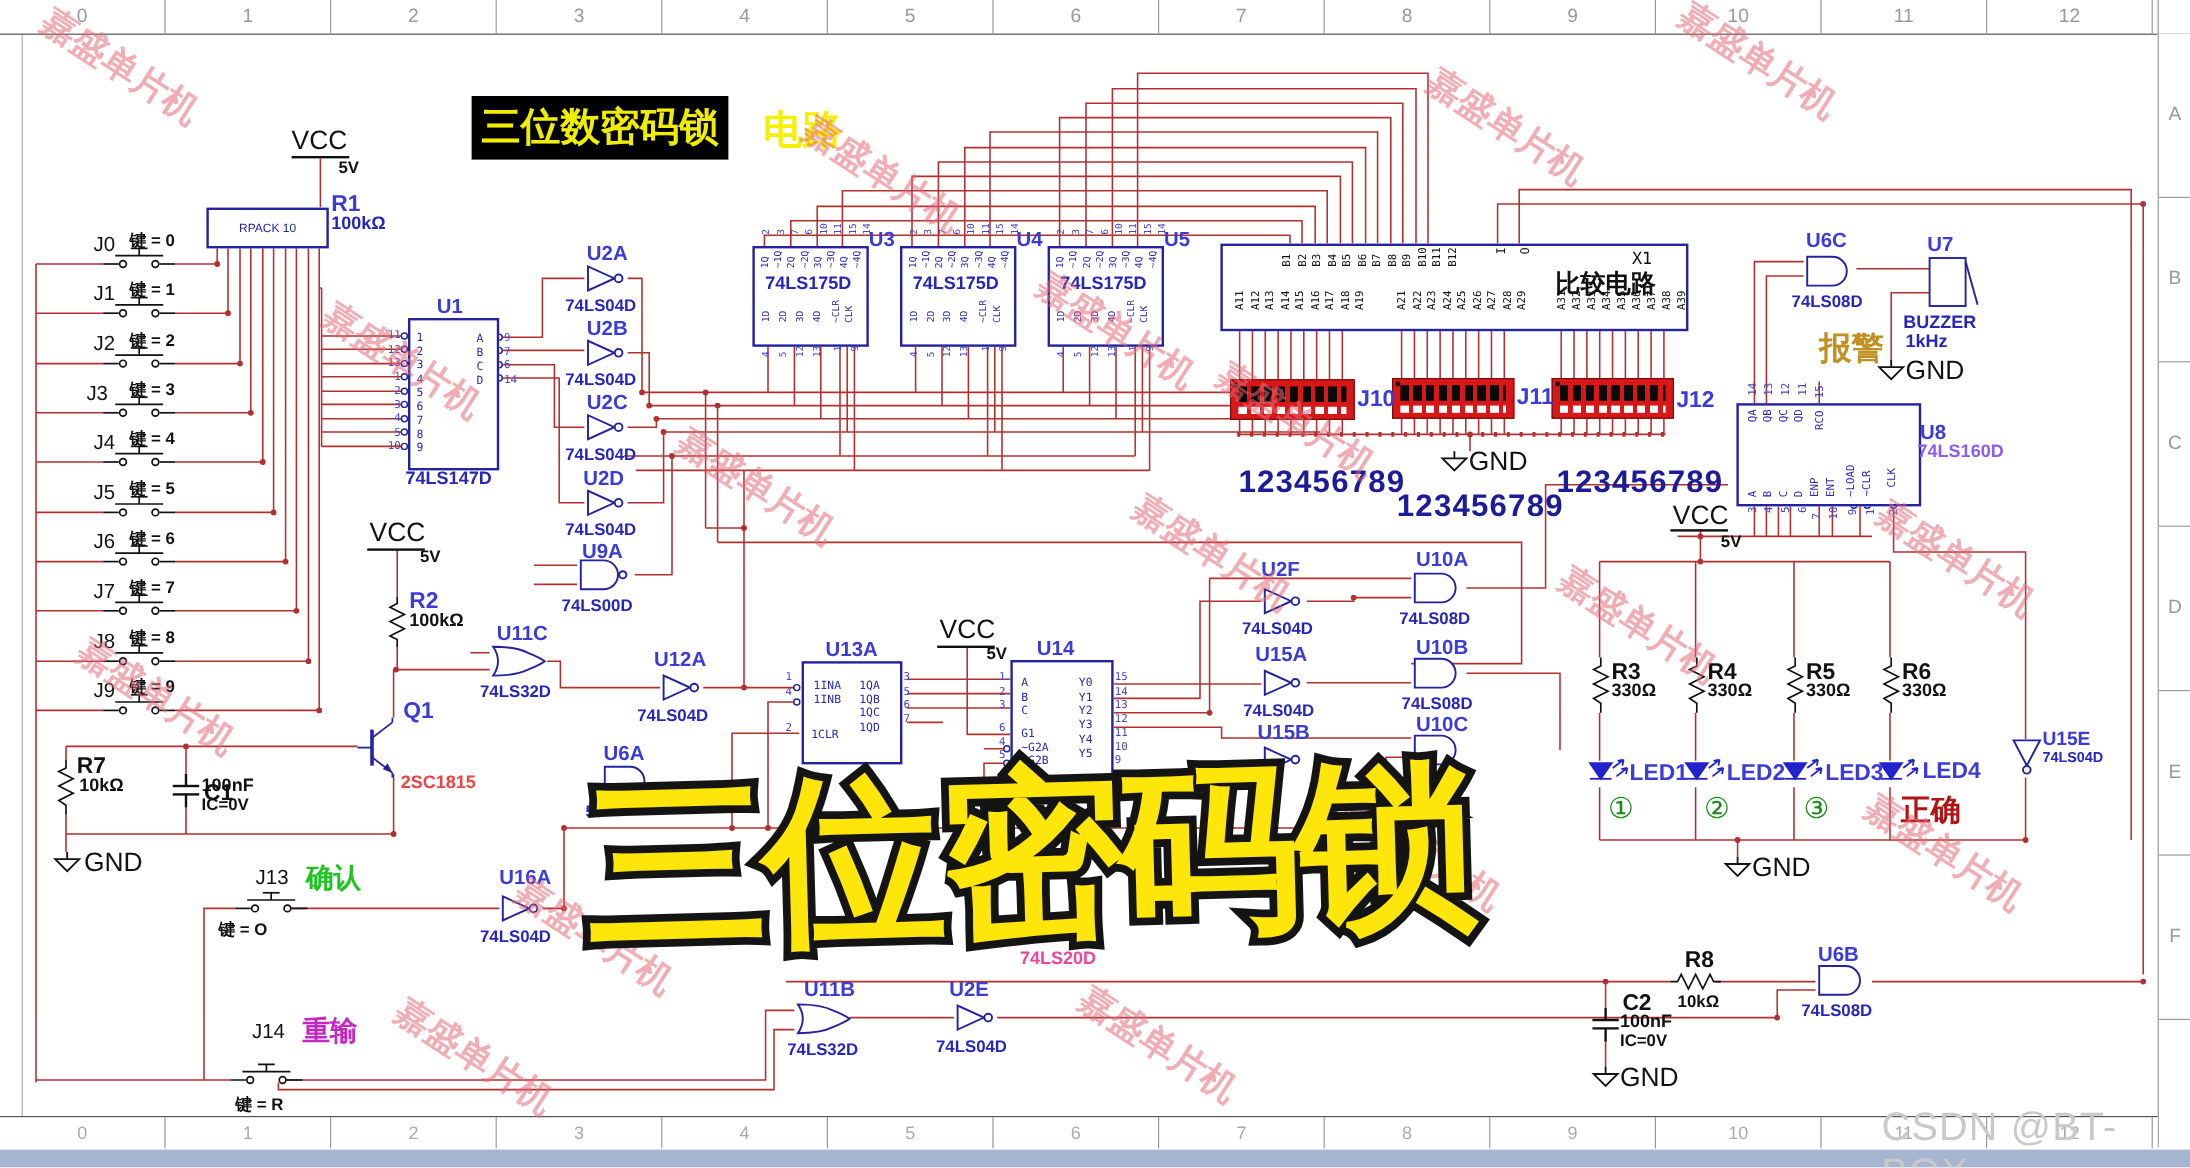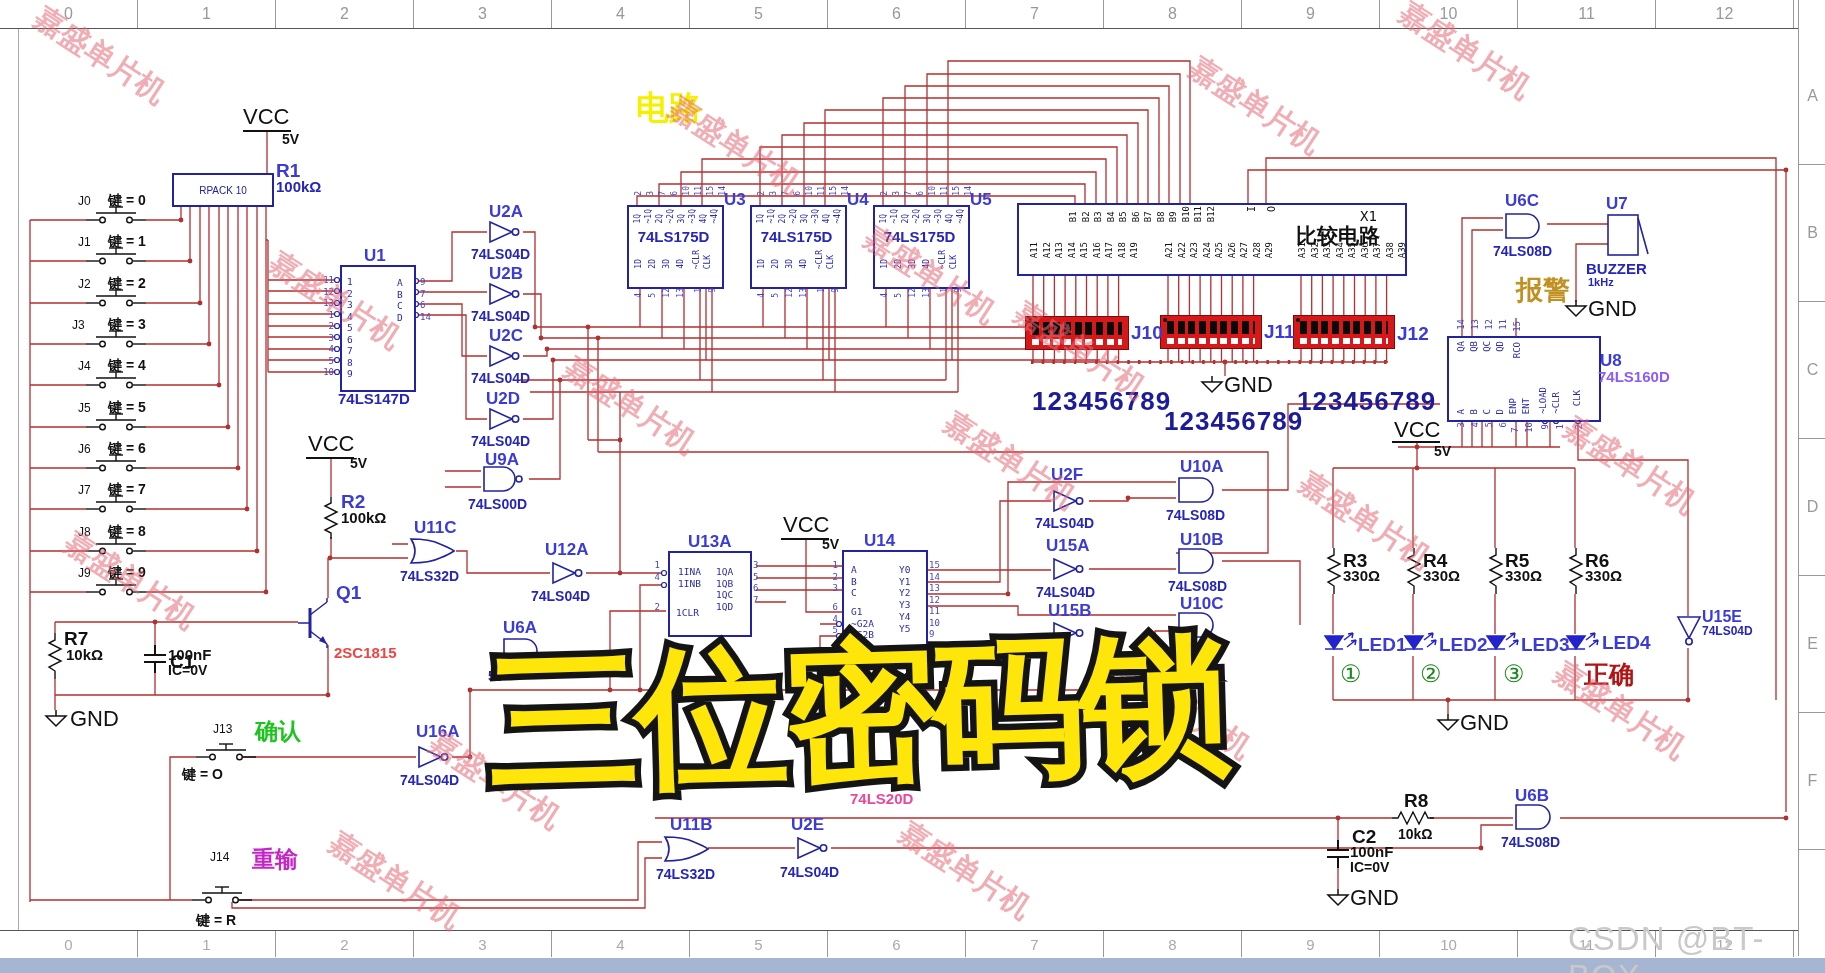--- a/index.html
+++ b/index.html
@@ -14,21 +14,21 @@
   .ruler-right{left:1798px;top:28px;width:27px;height:928px;background:#fff;border-left:1px solid #999;display:flex;flex-direction:column;z-index:4;}
   .ruler-right .cell{height:136px;border-bottom:1px solid #999;color:#999;font-size:16px;display:flex;align-items:center;justify-content:center;}
   .corner{left:1798px;top:0;width:27px;height:28px;background:#fff;border-bottom:1px solid #555;border-left:1px solid #999;z-index:4;}
   .frame{left:18px;top:28px;width:1780px;height:925px;border:1px solid #aaa;z-index:0;}
   .bluebar{left:0;top:958px;width:1825px;height:15px;background:#a6b6d2;z-index:8;}
   
   .ref{font-weight:bold;font-size:17px;color:#3b3bd8;z-index:3;white-space:nowrap;}
   .ref-lg{font-weight:bold;font-size:19px;color:#3b3bd8;z-index:3;white-space:nowrap;}
   .part{font-weight:bold;font-size:14px;color:#2626bb;z-index:3;white-space:nowrap;}
   .val{font-weight:bold;font-size:15px;color:#111;z-index:3;white-space:nowrap;}
-  .blk{font-size:12px;color:#111;z-index:3;white-space:nowrap;}
+  .blk{font-size:17px;color:#111;z-index:3;white-space:nowrap;}
   .key{font-weight:bold;font-size:14px;color:#111;z-index:3;white-space:nowrap;}
   .vt{writing-mode:vertical-rl;transform:rotate(180deg);font-size:9px;color:#111;font-family:"DejaVu Sans Mono",monospace;}
   .vtb{writing-mode:vertical-rl;transform:rotate(180deg);font-size:9px;color:#2a2aae;font-family:"DejaVu Sans Mono",monospace;}
   .chip{border:2px solid #23239e;background:#fff;z-index:2;}
   .flexr{display:flex;z-index:3;}
   .mono{font-family:"DejaVu Sans Mono",monospace;font-size:9.5px;color:#2a2aae;line-height:11.7px;z-index:3;white-space:pre;}
   .pncol{font-family:"DejaVu Sans Mono",monospace;font-size:9px;color:#4646c8;line-height:11.5px;z-index:3;text-align:right;}
   .gnd-t{font-size:22px;color:#111;z-index:3;}
   .cn{font-family:"Liberation Serif",serif;}
   .dip{background:#d81818;border:1px solid #7a0b0b;z-index:2;}
@@ -677,21 +677,21 @@
     </svg>
   <div class="abs part" style="left:1493px;top:243px">74LS08D</div>
   <div class="abs ref" style="left:1606px;top:194px">U7</div>
   <svg class="comp" style="left:1606px;top:212px" width="44" height="46">
       <g stroke="#23239e" fill="#fff" stroke-width="1.6">
         <rect x="2" y="3" width="30" height="40"></rect>
         <line x1="32" y1="6" x2="42" y2="42"></line>
       </g>
     </svg>
   <div class="abs part" style="left:1586px;top:260px;font-size:15px">BUZZER</div>
-  <div class="abs part" style="left:1588px;top:276px;font-size:11px">1kHz</div>
+  <div class="abs part" style="left:1588px;top:276px;font-size:15px">1kHz</div>
   <div class="abs cn" style="left:1516px;top:272px;font-size:27px;font-weight:bold;color:#c09020;z-index:3">报警</div>
 
   <div class="abs chip" style="left:1447px;top:336px;width:150px;height:82px"></div>
   <div class="abs ref" style="left:1600px;top:351px">U8</div>
   <div class="abs val" style="left:1598px;top:368px;color:#8b5cf6">74LS160D</div>
   <div class="abs flexr" style="left:1456px;top:319px;gap:4px">
       <span class="vt" style="color:#4646c8">14</span>
       <span class="vt" style="color:#4646c8">13</span>
       <span class="vt" style="color:#4646c8">12</span>
       <span class="vt" style="color:#4646c8">11</span>
@@ -987,20 +987,21 @@
   <div class="abs val" style="left:1350px;top:843px">100nF</div>
   <div class="abs key" style="left:1350px;top:859px">IC=0V</div>
   <div class="abs ref" style="left:1515px;top:786px">U6B</div>
   <svg class="comp" style="left:1513px;top:802px" width="46" height="30">
       <g stroke="#23239e" fill="#fff" stroke-width="1.6">
         <path d="M3,3 H25 a12,12 0 0 1 0,24 H3 z"></path>
       </g>
     </svg>
   <div class="abs part" style="left:1501px;top:834px">74LS08D</div>
 
+  <div class="titlebox">三位数密码锁</div>
   <div class="titletail">电路</div>
   <div class="banner">三位密码锁</div>
 
   <div class="wm" style="left:25px;top:35px">嘉盛单片机</div>
   <div class="wm" style="left:1390px;top:30px">嘉盛单片机</div>
   <div class="wm" style="left:660px;top:125px">嘉盛单片机</div>
   <div class="wm" style="left:855px;top:255px">嘉盛单片机</div>
   <div class="wm" style="left:260px;top:280px">嘉盛单片机</div>
   <div class="wm" style="left:1180px;top:85px">嘉盛单片机</div>
   <div class="wm" style="left:555px;top:385px">嘉盛单片机</div>

